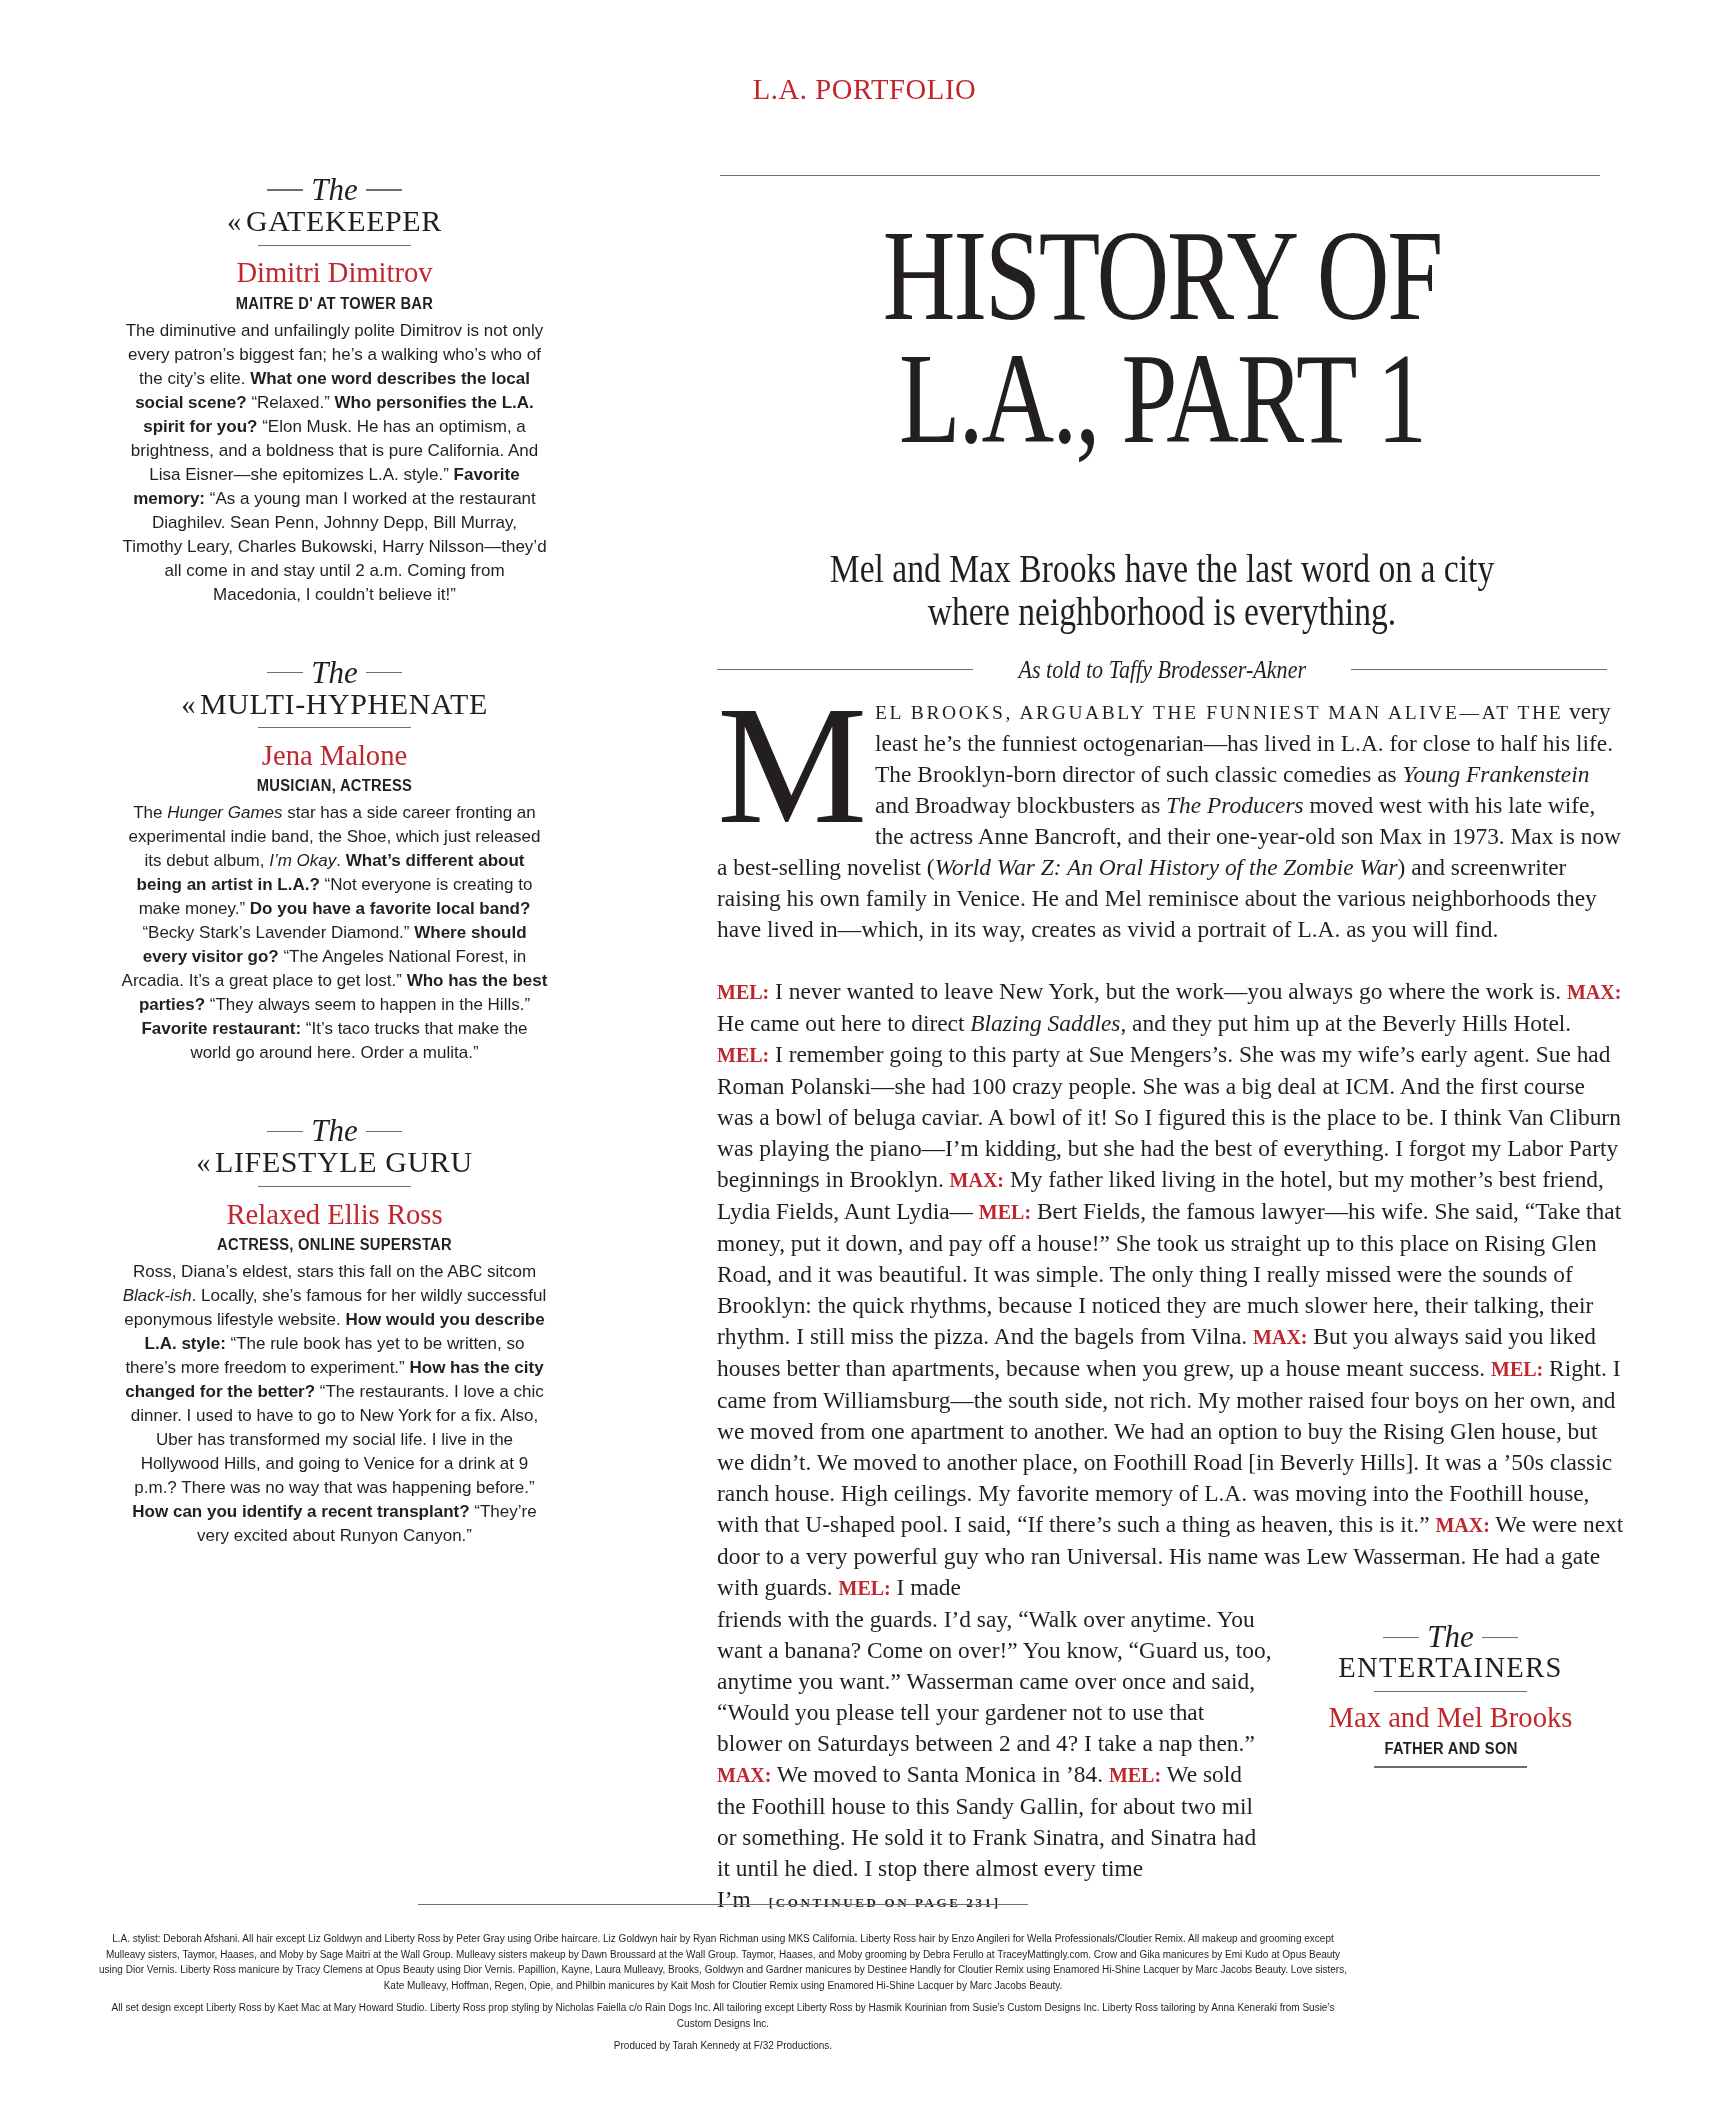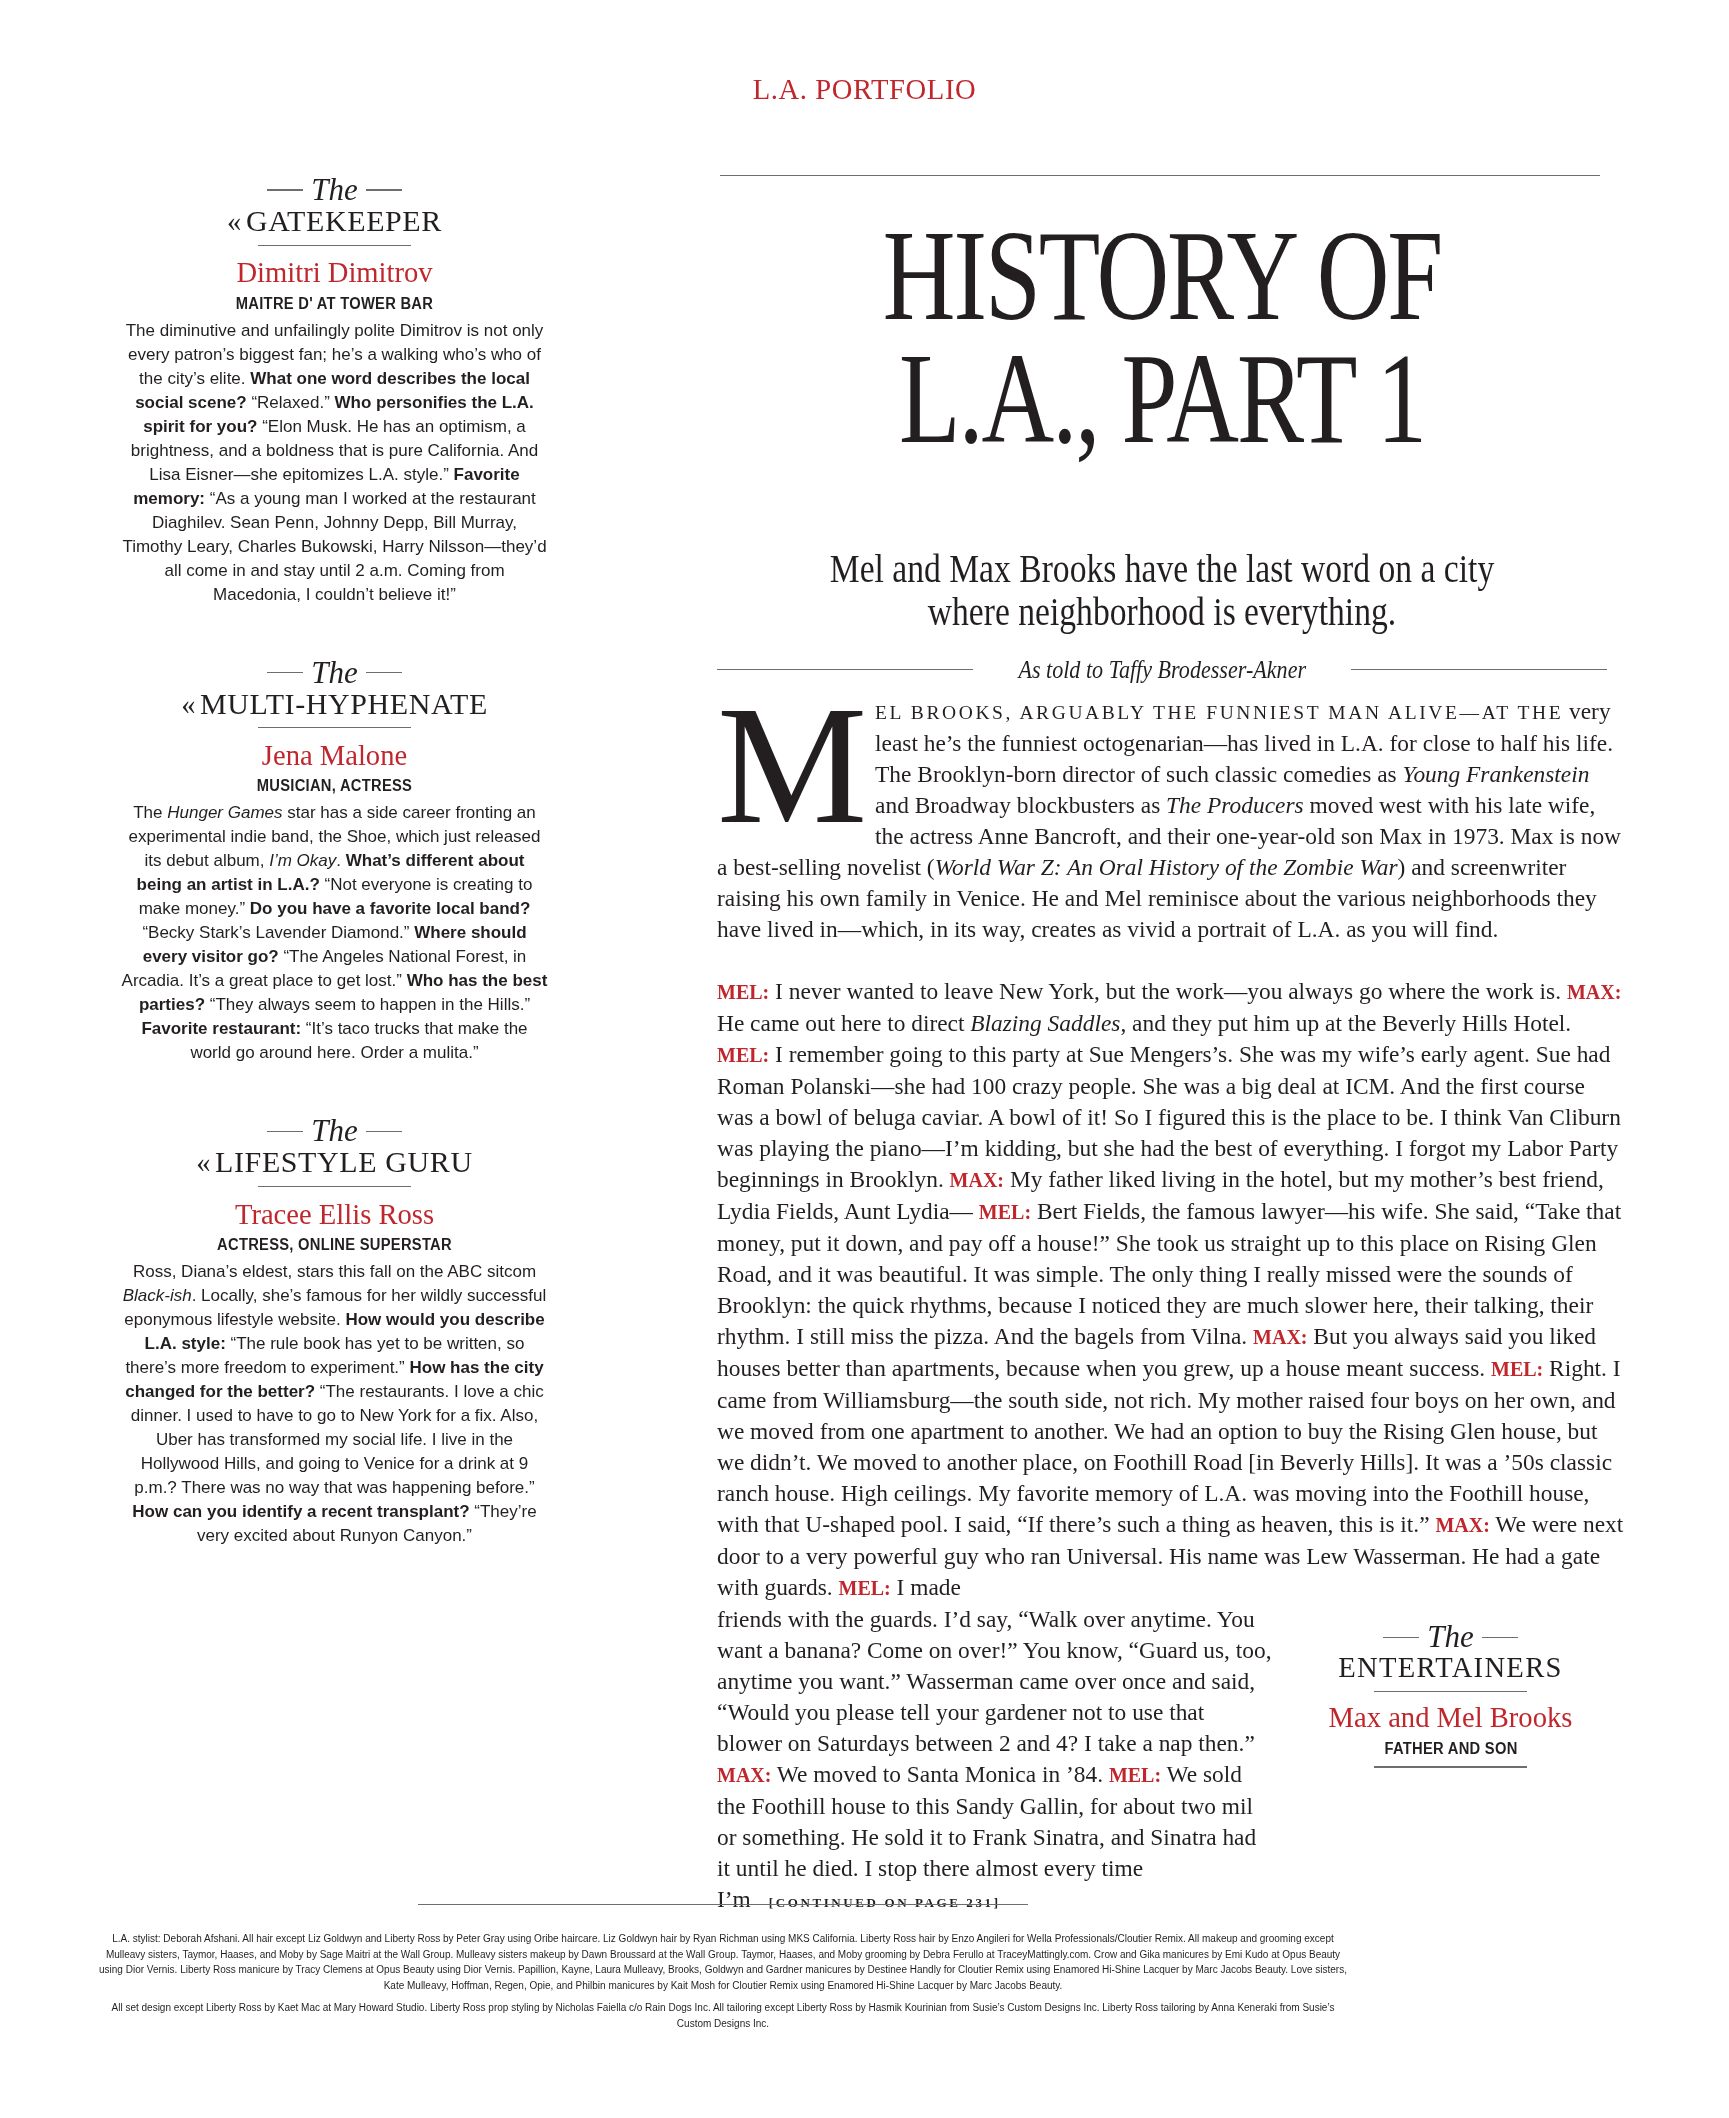--- a/index.html
+++ b/index.html
@@ -102,21 +102,21 @@
   </div>
 
   <div class="profile">
     <div class="the-row">
       <span class="the-rule"></span>
       <span class="the-word">The</span>
       <span class="the-rule"></span>
     </div>
     <div class="role-title"><span class="chev">«</span><span>LIFESTYLE GURU</span></div>
     <div class="rule-under"></div>
-    <div class="person">Tracee Ellis Ross</div>
+    <div class="person">Relaxed Ellis Ross</div>
     <div class="occupation">ACTRESS, ONLINE SUPERSTAR</div>
     <div class="bio"><span>Ross, Diana’s eldest, stars this fall on the ABC sitcom </span><i>Black-ish</i><span>. Locally, she’s famous for her wildly successful eponymous lifestyle website. </span><b>How would you describe L.A. style:</b><span> “The rule book has yet to be written, so there’s more freedom to experiment.” </span><b>How has the city changed for the better?</b><span> “The restaurants. I love a chic dinner. I used to have to go to New York for a fix. Also, Uber has transformed my social life. I live in the Hollywood Hills, and going to Venice for a drink at 9 p.m.? There was no way that was happening before.” </span><b>How can you identify a recent transplant?</b><span> “They’re very excited about Runyon Canyon.”</span></div>
   </div>
 </div>
 
 <div class="main">
   <div class="top-rule"></div>
   <h1 class="headline">HISTORY OF L.A., PART 1</h1>
   <div class="dek">Mel and Max Brooks have the last word on a city where neighborhood is everything.</div>
   <div class="byline-row">
@@ -150,15 +150,16 @@
       </div>
     </div>
   </div>
 </div>
 
 <div class="footer">
   <div class="footer-rule"></div>
   <div class="fine">
     <p>L.A. stylist: Deborah Afshani. All hair except Liz Goldwyn and Liberty Ross by Peter Gray using Oribe haircare. Liz Goldwyn hair by Ryan Richman using MKS California. Liberty Ross hair by Enzo Angileri for Wella Professionals/Cloutier Remix. All makeup and grooming except Mulleavy sisters, Taymor, Haases, and Moby by Sage Maitri at the Wall Group. Mulleavy sisters makeup by Dawn Broussard at the Wall Group. Taymor, Haases, and Moby grooming by Debra Ferullo at TraceyMattingly.com. Crow and Gika manicures by Emi Kudo at Opus Beauty using Dior Vernis. Liberty Ross manicure by Tracy Clemens at Opus Beauty using Dior Vernis. Papillion, Kayne, Laura Mulleavy, Brooks, Goldwyn and Gardner manicures by Destinee Handly for Cloutier Remix using Enamored Hi-Shine Lacquer by Marc Jacobs Beauty. Love sisters, Kate Mulleavy, Hoffman, Regen, Opie, and Philbin manicures by Kait Mosh for Cloutier Remix using Enamored Hi-Shine Lacquer by Marc Jacobs Beauty.</p>
     <p>All set design except Liberty Ross by Kaet Mac at Mary Howard Studio. Liberty Ross prop styling by Nicholas Faiella c/o Rain Dogs Inc. All tailoring except Liberty Ross by Hasmik Kourinian from Susie’s Custom Designs Inc. Liberty Ross tailoring by Anna Keneraki from Susie’s Custom Designs Inc.</p>
+    <p>Produced by Tarah Kennedy at F/32 Productions.</p>
   </div>
 </div>
 
 
 </body></html>

